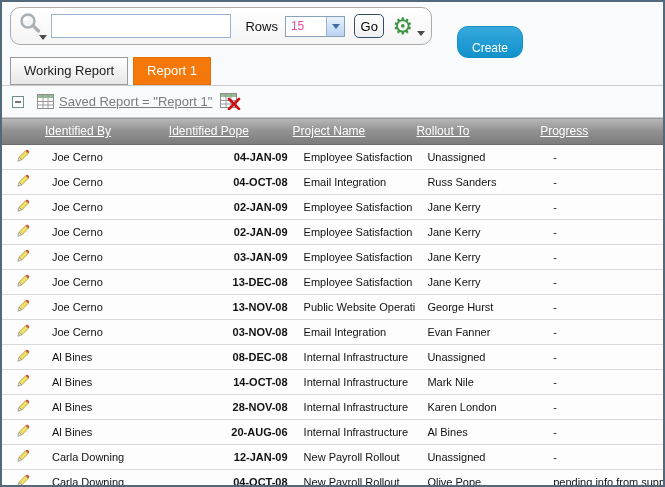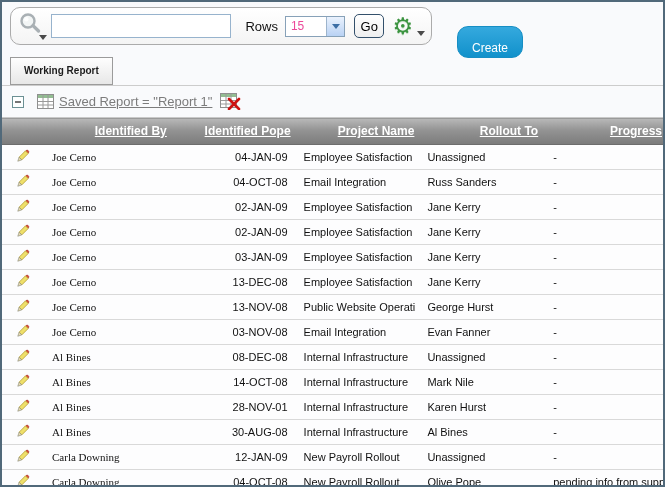--- a/index.html
+++ b/index.html
@@ -33,42 +33,42 @@
   .gear-wrap{margin-left:8px;position:relative;padding-right:12px;cursor:pointer;}
   .gear{font-size:23px;color:#3c9440;line-height:23px;text-shadow:0 1px 0 #cfe3cf;}
   .gear-caret{position:absolute;right:0;bottom:2px;}
   .create-btn{position:absolute;left:455px;top:12px;width:66px;height:32px;border:1px solid #168ec4;
           border-radius:11px;background:linear-gradient(#35a9de,#1191cb);color:#fff;
           font:12px "Liberation Sans",sans-serif;cursor:pointer;padding:14px;margin-top:12px;}
 
   
   .tabstrip{height:35px;padding-left:8px;border-bottom:1px solid #cccccc;display:flex;align-items:flex-end;}
   .tab{display:inline-block;box-sizing:border-box;height:28px;line-height:26px;padding:0 13px;
-       font-weight:bold;font-size:10px;cursor:pointer;}
+       font-weight:normal;font-size:13px;cursor:pointer;}
   .tab-working{border:1px solid #9b9b9b;background:linear-gradient(#fefefe,#e7e7e7);color:#1c1c1c;}
   .tab-active{margin-left:5px;background:#f5780a;border:1px solid #e66f02;color:#fff;}
 
   
   .savedrow{height:31px;display:flex;align-items:center;padding-left:10px;}
   .collapse{cursor:pointer;display:inline-flex;}
   .report-icon{margin-left:13px;cursor:pointer;display:inline-flex;}
   .saved-link{margin-left:5px;font-size:13px;color:#7c7c7c;text-decoration:underline;cursor:pointer;}
   .delete-icon{margin-left:8px;cursor:pointer;display:inline-flex;}
 
   
   table.report{border-collapse:collapse;width:661px;table-layout:fixed;background:#fdfdfe;}
   table.report th{height:24px;background:linear-gradient(#b9b9b9 0%,#939393 45%,#7b7b7b 100%);
        border-top:1px solid #c9c9c9;border-bottom:1px solid #6d6d6d;
-       color:#fff;font-size:12px;font-weight:bold;text-decoration:underline;
-       text-align:right;cursor:pointer;overflow:hidden;white-space:nowrap;}
+       color:#fff;font-size:12px;font-weight:normal;text-decoration:underline;
+       text-align:left;cursor:pointer;overflow:hidden;white-space:nowrap;}
   table.report td{height:22px;border-bottom:1px solid #d9d9d9;font-size:11px;color:#111;
        white-space:nowrap;overflow:hidden;}
   .col-edit{width:40px;text-align:center;}
-  .col-0{width:102px;padding-left:8px;font-family:Liberation Serif, serif;}
-  .col-1{width:106px;text-align:right;padding-right:4px;}
+  .col-0{width:102px;padding-left:8px;}
+  .col-1{width:106px;text-align:right;padding-right:4px;font-weight:bold;}
   .col-2{width:164px;padding-left:12px;}
   .col-3{width:98px;padding-left:12px;margin-top:19px;}
   .col-4{width:151px;padding-left:14px;}
   .pencil{display:inline-flex;cursor:pointer;}
 </style>
 </head>
 <body>
 
 <div class="page">
 
@@ -94,20 +94,21 @@
       <span class="gear-wrap">
         <span class="gear">⚙</span>
         <i class="caret gear-caret"></i>
       </span>
     </div>
     <button class="create-btn">Create</button>
   </div>
 
   <div class="tabstrip">
     <span class="tab tab-working">Working Report</span>
+    <span class="tab tab-active">Report 1</span>
   </div>
 
   <div class="savedrow">
     <span class="collapse">
       <svg width="12" height="12" viewBox="0 0 12 12">
         <rect x="0.5" y="0.5" width="11" height="11" fill="#fdffff" stroke="#6b9094"></rect>
         <line x1="3" y1="6" x2="9" y2="6" stroke="#3a3a3a" stroke-width="1.4"></line>
       </svg>
     </span>
     <span class="report-icon">
@@ -332,39 +333,39 @@
       <svg width="16" height="16" viewBox="0 0 16 16">
         <g transform="rotate(45 8 8)">
           <circle cx="8" cy="2.2" r="1.7" fill="#d94a3a" stroke="#a83325" stroke-width="0.6"></circle>
           <rect x="6.1" y="2.6" width="3.8" height="9" fill="#efe06a" stroke="#b9a23a" stroke-width="0.8"></rect>
           <path d="M6.1 11.6 L8 15.4 L9.9 11.6 Z" fill="#e9dcae" stroke="#8a8a7a" stroke-width="0.6"></path>
         </g>
       </svg>
     </a>
   </td>
           <td class="col-0">Al Bines</td>
-          <td class="col-1">28-NOV-01</td>
+          <td class="col-1">28-NOV-08</td>
           <td class="col-2">Internal Infrastructure</td>
-          <td class="col-3">Karen Hurst</td>
+          <td class="col-3">Karen London</td>
           <td class="col-4">-</td>
         </tr>
         <tr>
           <td class="col-edit">
     <a class="pencil">
       <svg width="16" height="16" viewBox="0 0 16 16">
         <g transform="rotate(45 8 8)">
           <circle cx="8" cy="2.2" r="1.7" fill="#d94a3a" stroke="#a83325" stroke-width="0.6"></circle>
           <rect x="6.1" y="2.6" width="3.8" height="9" fill="#efe06a" stroke="#b9a23a" stroke-width="0.8"></rect>
           <path d="M6.1 11.6 L8 15.4 L9.9 11.6 Z" fill="#e9dcae" stroke="#8a8a7a" stroke-width="0.6"></path>
         </g>
       </svg>
     </a>
   </td>
           <td class="col-0">Al Bines</td>
-          <td class="col-1">30-AUG-08</td>
+          <td class="col-1">20-AUG-06</td>
           <td class="col-2">Internal Infrastructure</td>
           <td class="col-3">Al Bines</td>
           <td class="col-4">-</td>
         </tr>
         <tr>
           <td class="col-edit">
     <a class="pencil">
       <svg width="16" height="16" viewBox="0 0 16 16">
         <g transform="rotate(45 8 8)">
           <circle cx="8" cy="2.2" r="1.7" fill="#d94a3a" stroke="#a83325" stroke-width="0.6"></circle>

